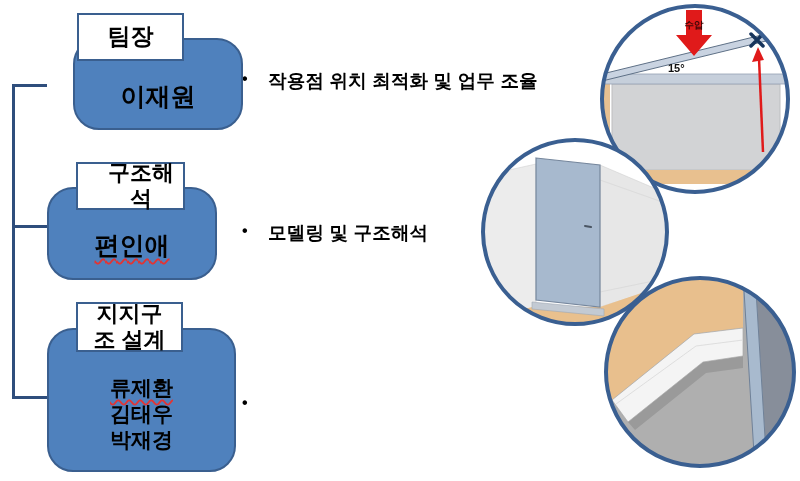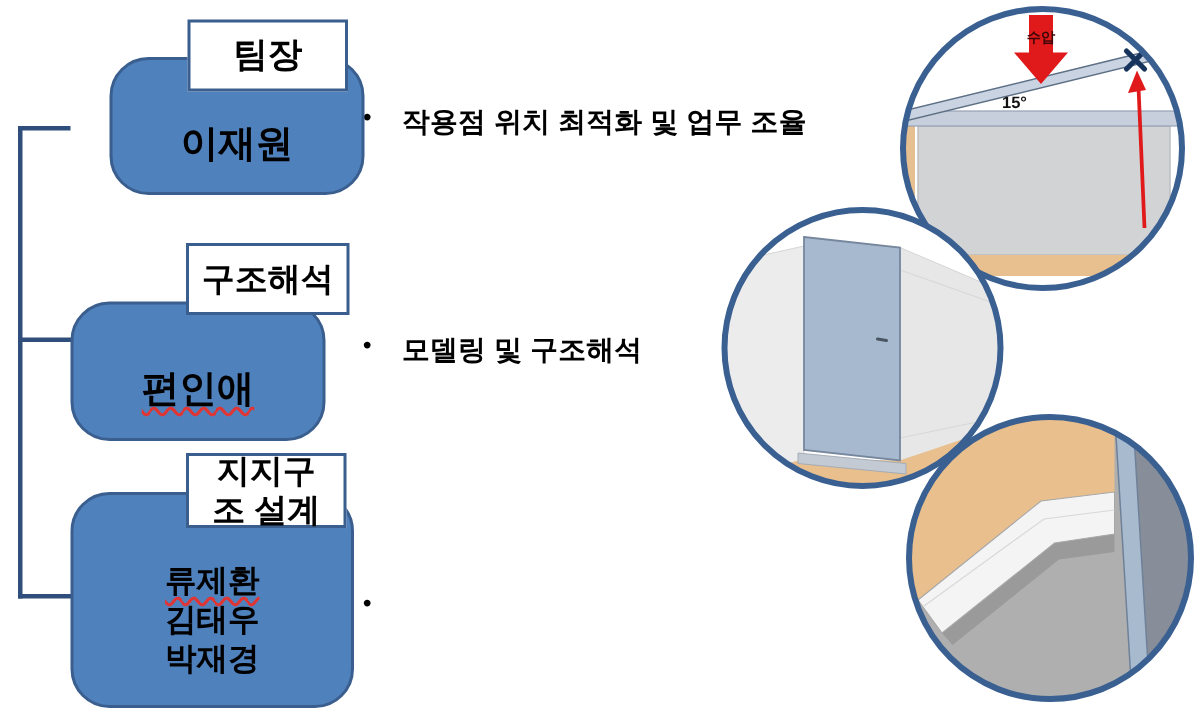--- a/index.html
+++ b/index.html
@@ -7,31 +7,31 @@
   body { position:relative; background:#ffffff; overflow:hidden;
          font-family:"Liberation Sans", sans-serif; color:#000; }
   #slide { position:absolute; inset:0; }
 
   
   .conn { position:absolute; background:#2F4E7C; }
 
   
   .label-box { position:absolute; background:#fff; border:2px solid #3A5F8F;
                display:flex; align-items:center; justify-content:center;
-               text-align:center; font-weight:bold; z-index:5; line-height:1.18;margin-left:48px; }
+               text-align:center; font-weight:bold; z-index:5; line-height:1.18; }
   .blue-box  { position:absolute; background:#4F81BD; border:2px solid #3A5F8F;
                border-radius:26px; z-index:4; display:flex; flex-direction:column;
                align-items:center; text-align:center; font-weight:bold; }
   .member-name { line-height:1.25; }
   .spellcheck  { text-decoration: underline wavy #E03535 1.5px; text-underline-offset:4px; }
 
   #node1-box { left:45px; top:38px;  width:170px; height:92px;  justify-content:center; padding-top:26px; font-size:25px;margin-left:28px; }
   #node1-lab { left:77px; top:13px;  width:107px; height:48px;  font-size:23px; }
-  #node2-box { left:47px; top:201px; width:170px; height:93px;  justify-content:center; padding-top:24px; font-size:25px; }
-  #node2-lab { left:76px; top:162px; width:109px; height:48px;  font-size:22px; }
+  #node2-box { left:47px; top:187px; width:170px; height:93px;  justify-content:center; padding-top:24px; font-size:25px; }
+  #node2-lab { left:76px; top:162px; width:109px; height:48px;  font-size:22px;padding-left:21px; }
   #node3-box { left:47px; top:328px; width:189px; height:144px; justify-content:center; padding-top:28px; font-size:21px; }
   #node3-lab { left:76px; top:302px; width:107px; height:50px;  font-size:22px; padding:2px 10px; }
 
   
   .bullet-row  { position:absolute; display:flex; align-items:flex-start; }
   .bullet-dot  { width:26px; font-size:16px; font-weight:bold; padding-top:2px; }
   .bullet-text { font-size:18.5px; font-weight:bold; letter-spacing:0.2px; }
   #bullet1 { left:242px; top:68px;  }
   #bullet2 { left:242px; top:220px; }
   #bullet3 { left:242px; top:392px; }

